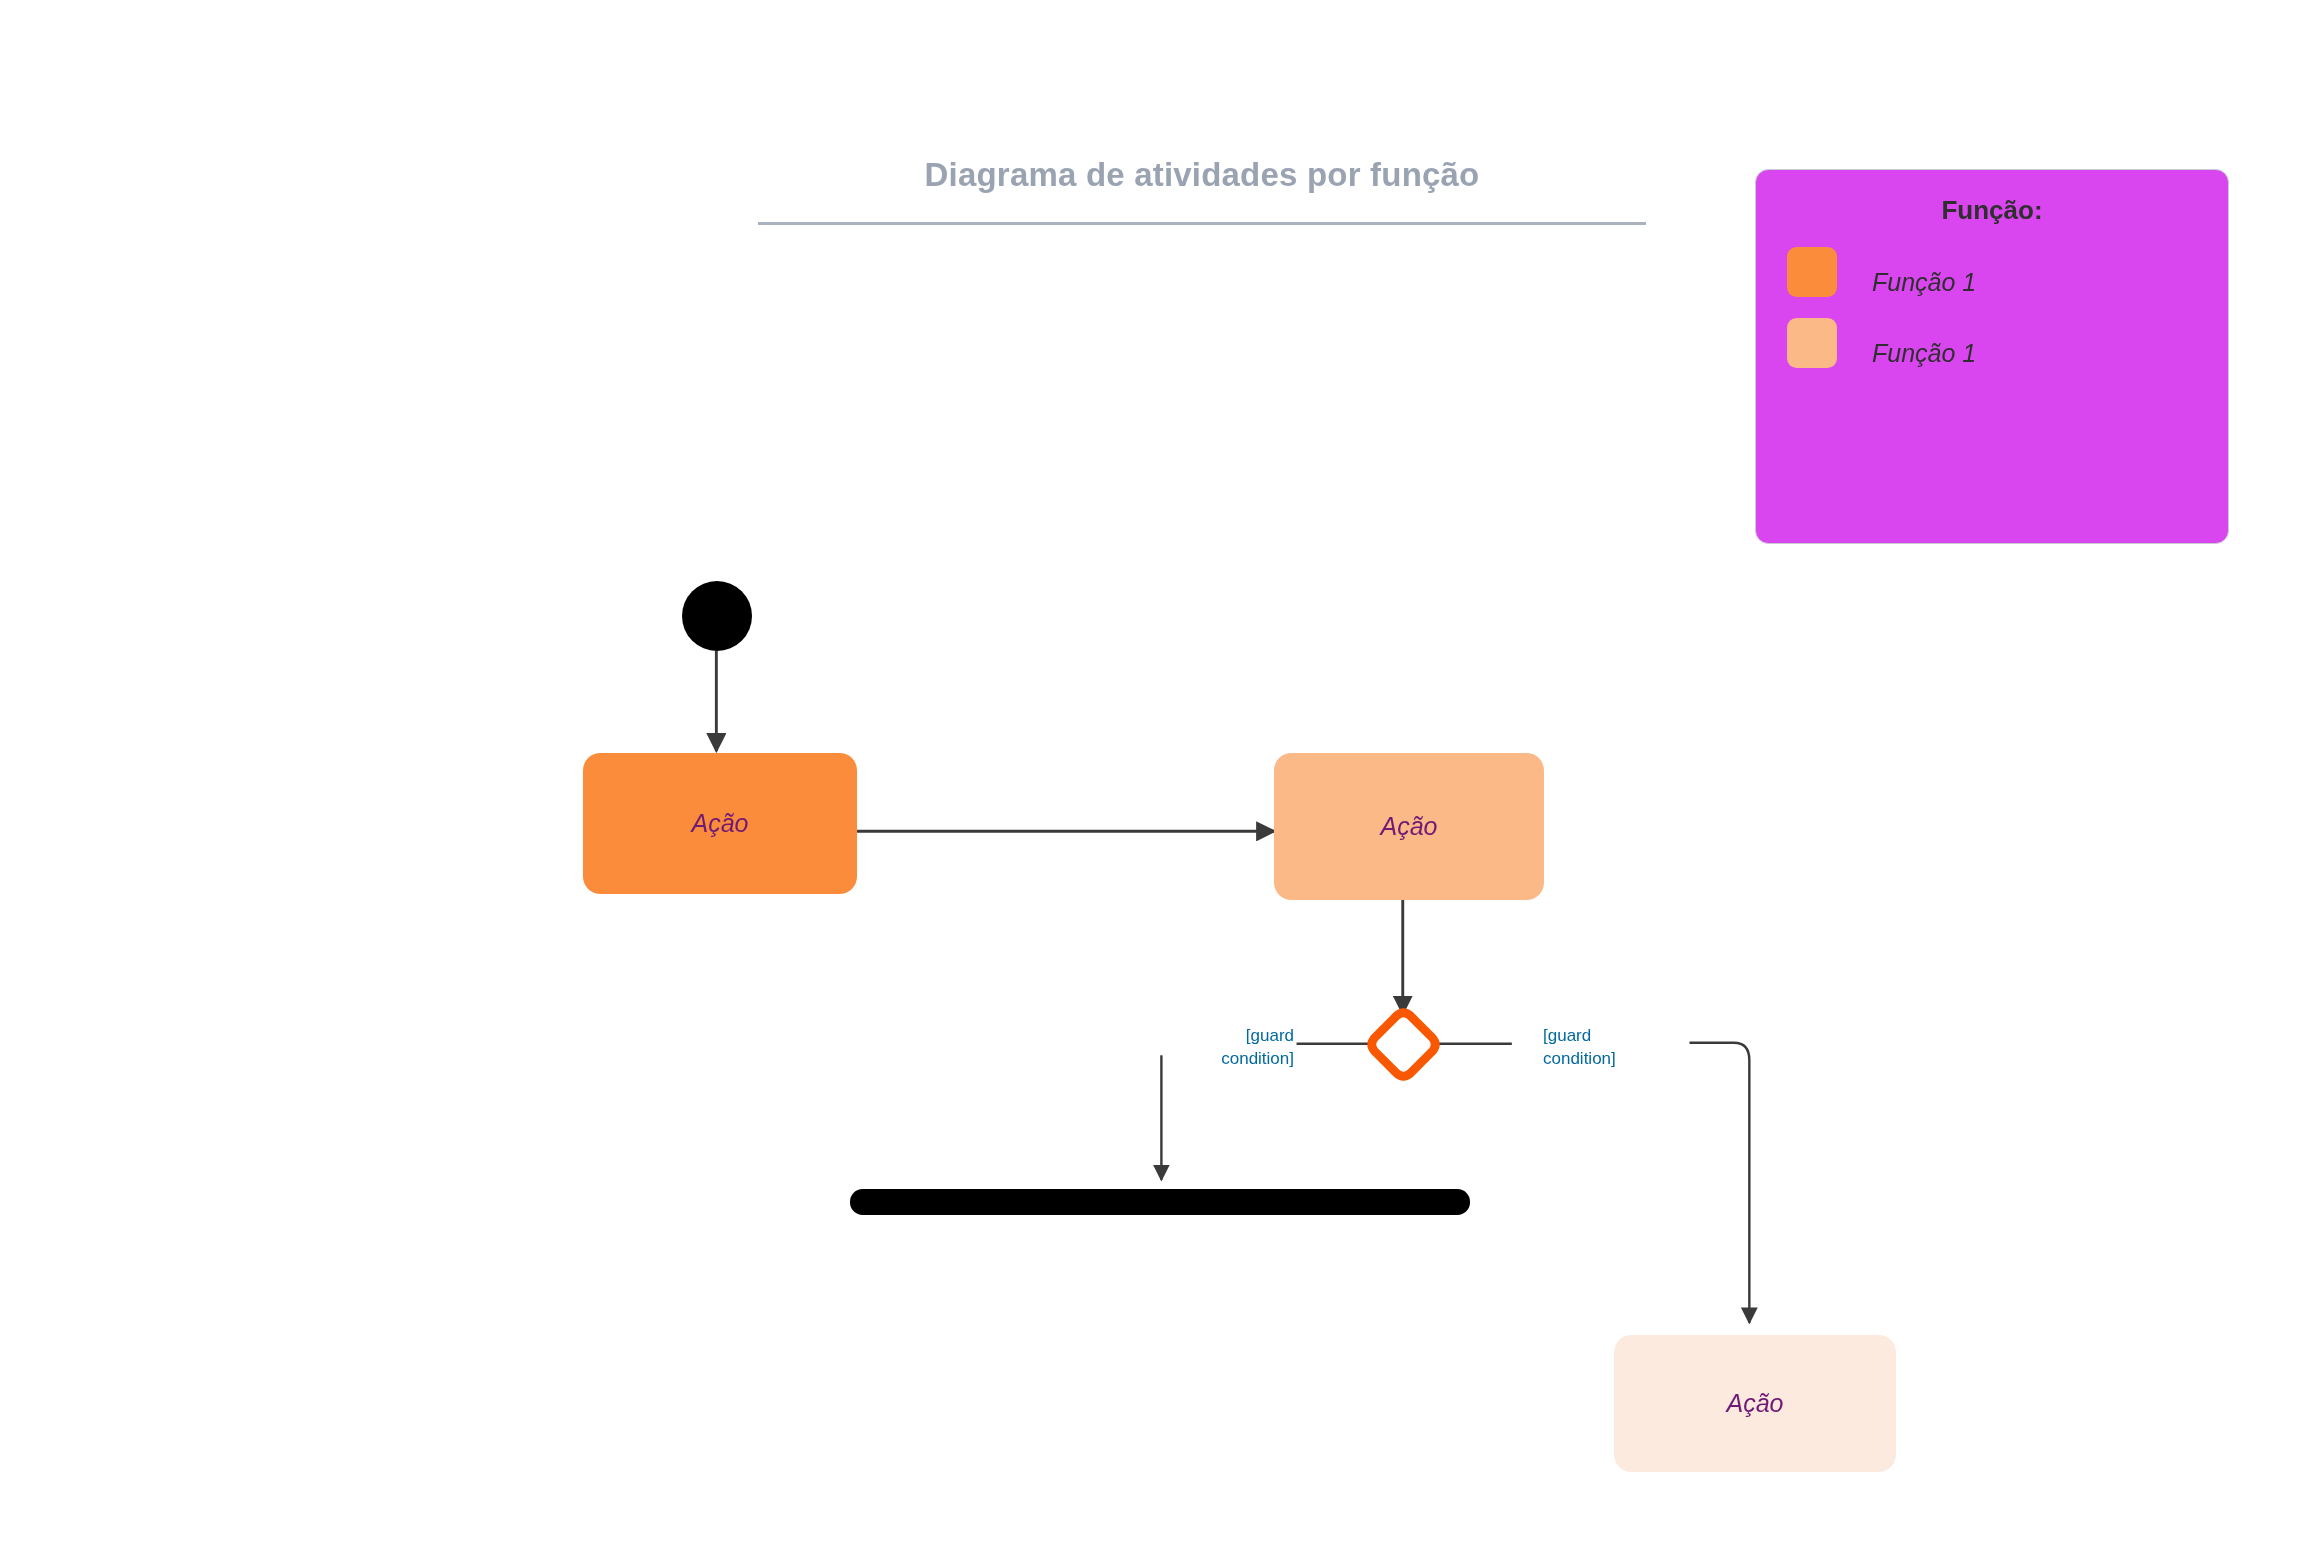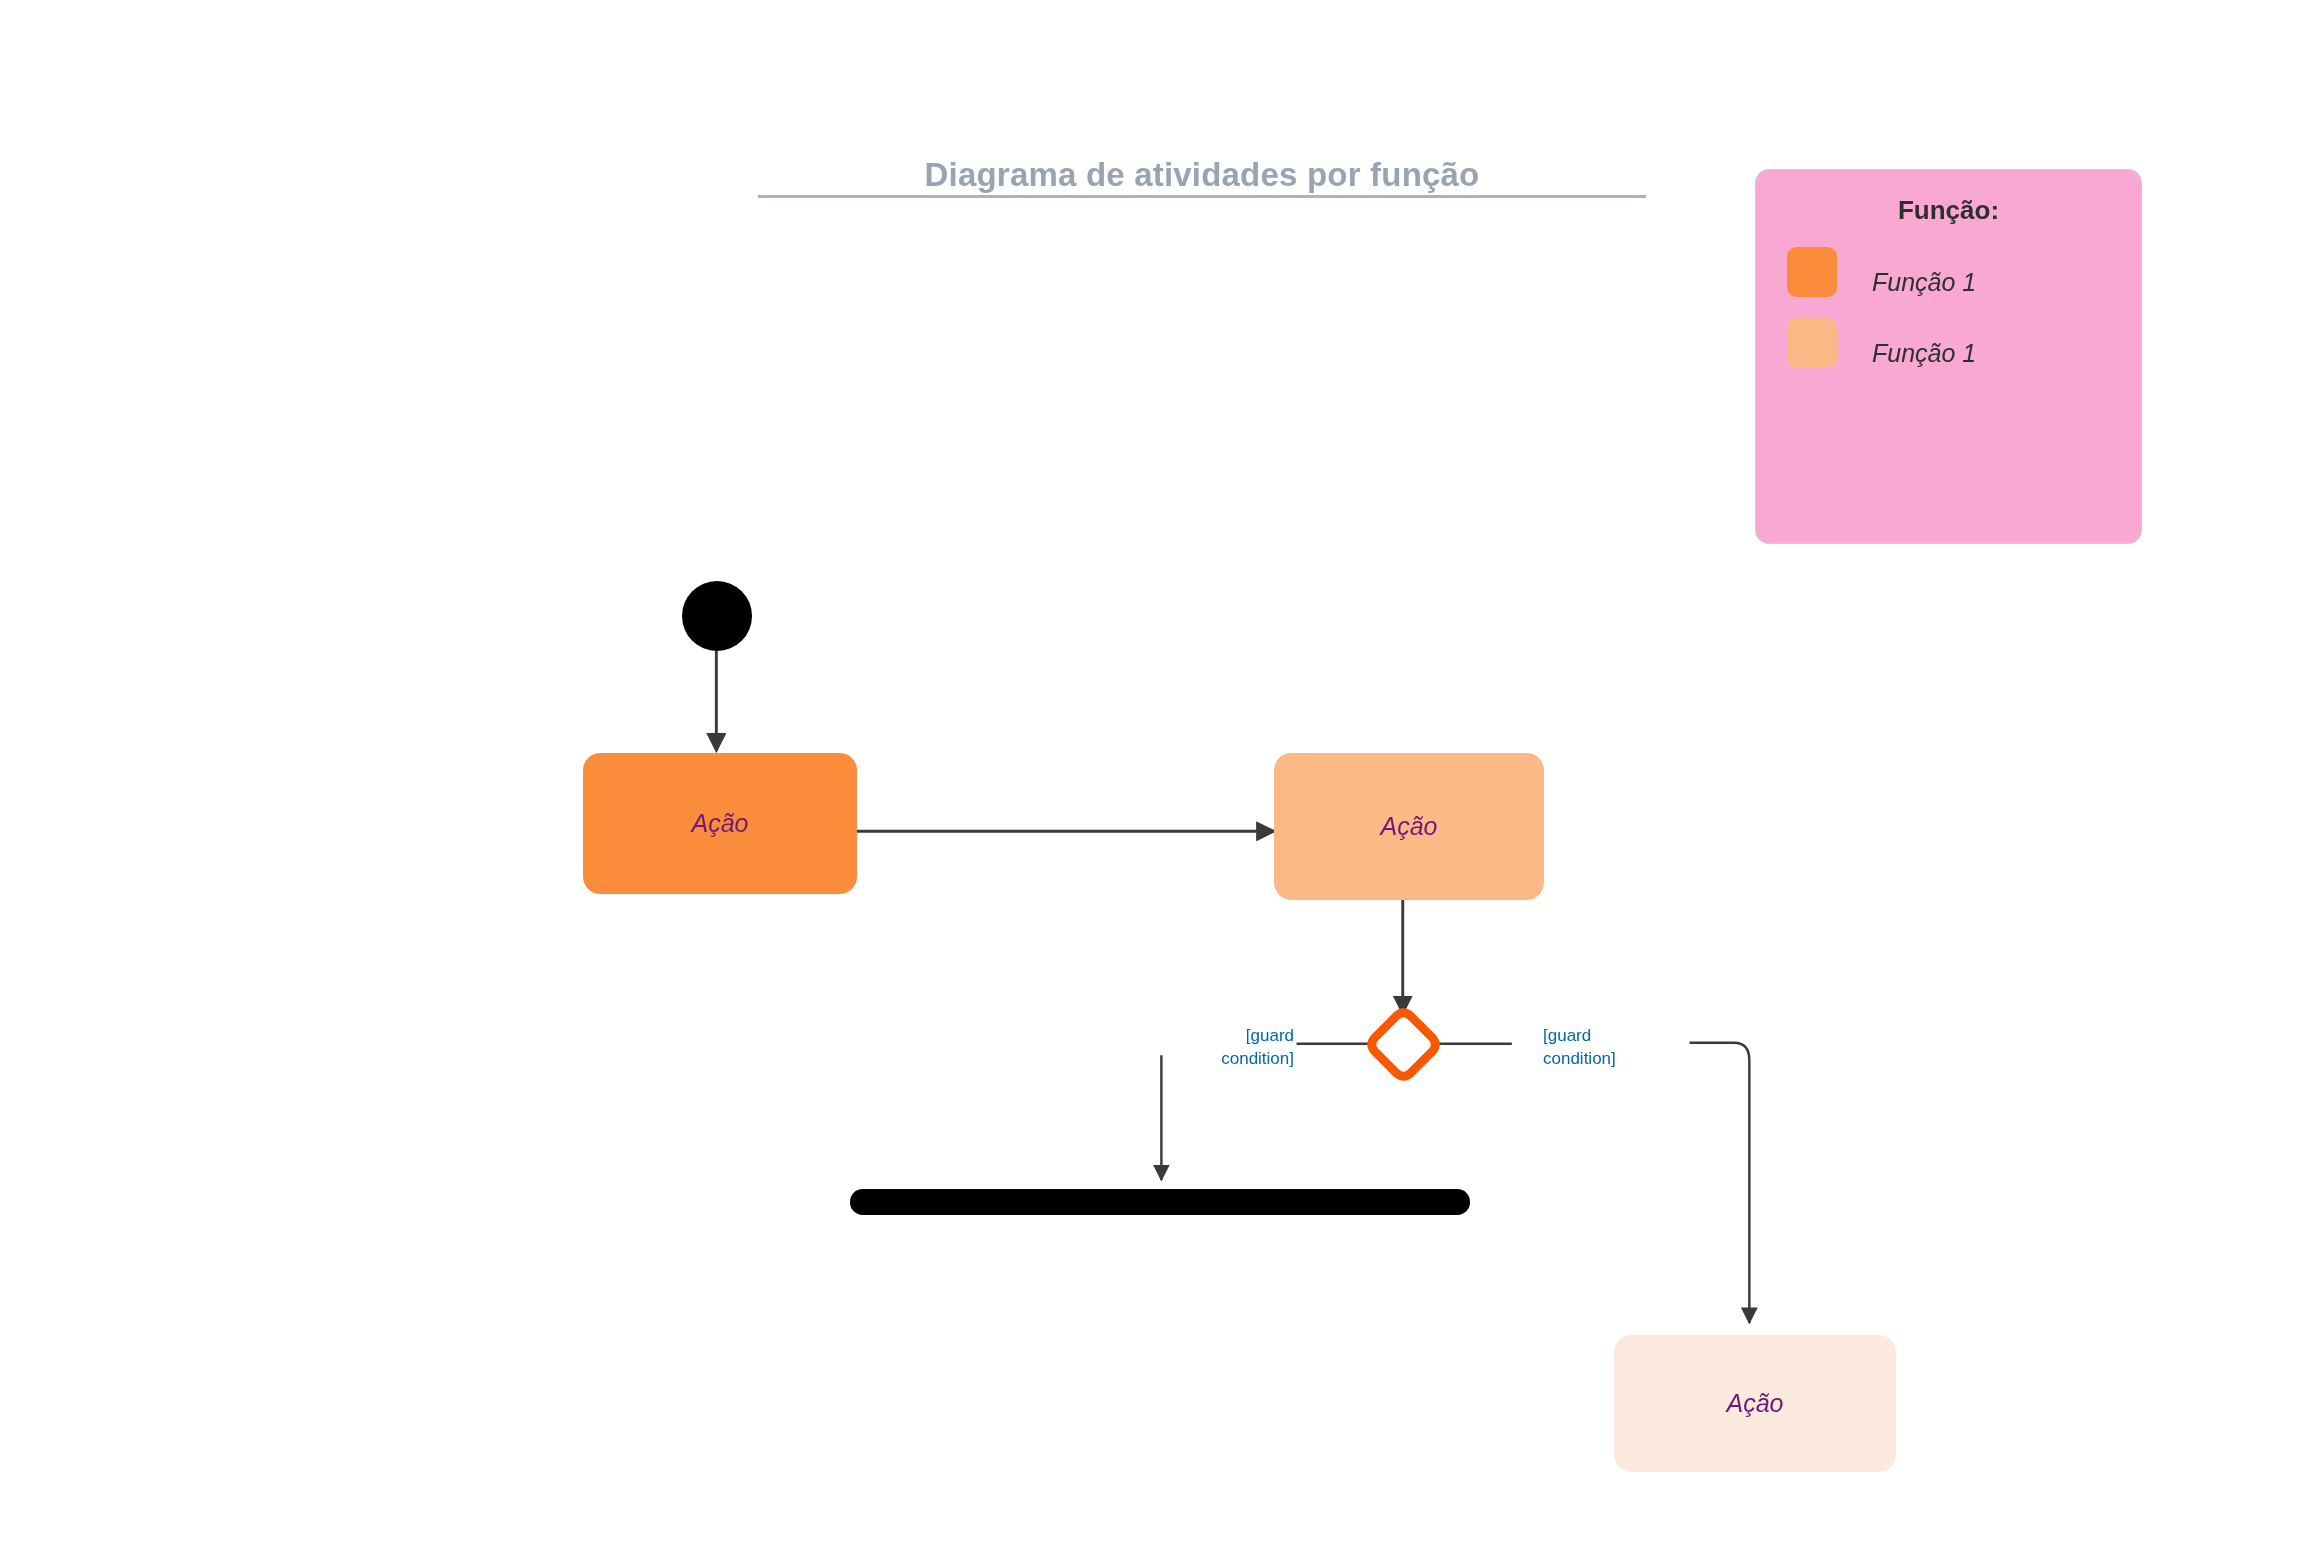--- a/index.html
+++ b/index.html
@@ -22,21 +22,21 @@
     top: 154px;
     width: 888px;
     text-align: center;
   }
   #diagram-title {
     font-size: 33px;
     font-weight: bold;
     color: #9aa3b2;
     letter-spacing: 0.2px;
     line-height: 1.25;
-    padding-bottom: 0;
+    padding-bottom: 27px;
     white-space: nowrap;
   }
   #title-rule {
     height: 2.9px;
     background: #aab2c0;
     width: 100%;
   }
   #subtitle-row {
     margin-top: 15.4px;
     font-size: 20px;
@@ -50,25 +50,25 @@
   #subtitle-sep {
     color: #c2c8d2;
     font-size: 21px;
   }
 
   
   #legend {
     position: absolute;
     left: 1755px;
     top: 169px;
-    width: 387px;
+    width: 474px;
     height: 375px;
     border: 1.9px solid #c9ccd2;
     border-radius: 13.5px;
-    background: #f9a8d4;
+    background: #d946ef;
     box-sizing: border-box;
   }
   #legend-title {
     text-align: center;
     font-size: 26px;
     font-weight: bold;
     color: #2f2f2f;
     margin-top: 25px;
   }
   .legend-row {

